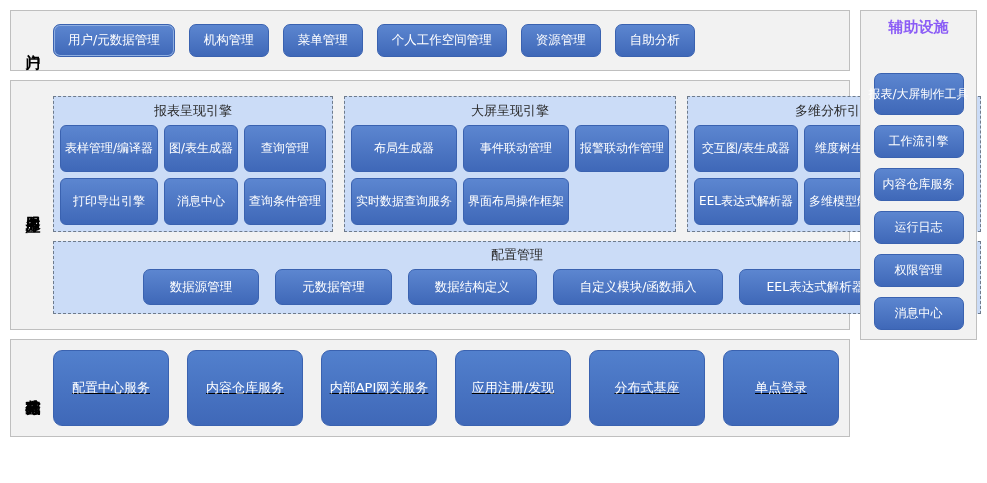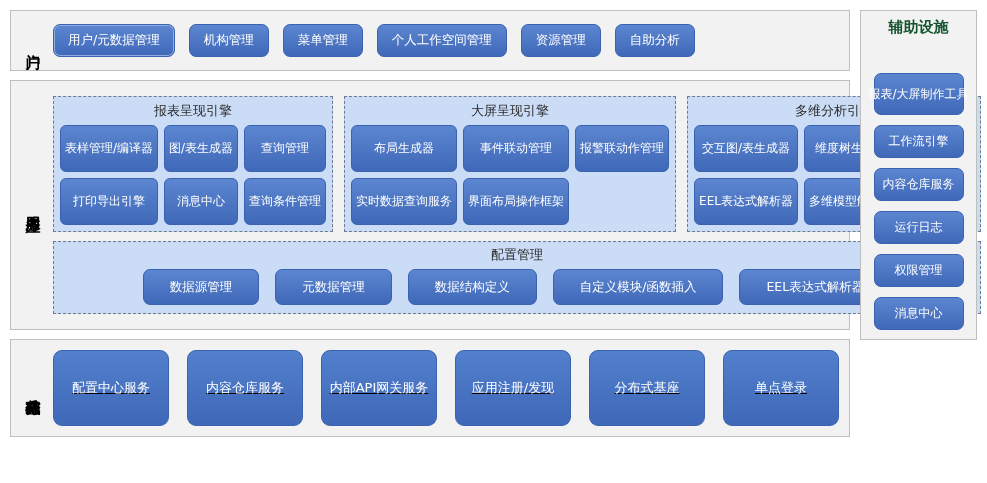--- a/index.html
+++ b/index.html
@@ -175,21 +175,21 @@
     box-sizing: border-box;
     display: flex;
     flex-direction: column;
     align-items: center;
     padding: 7px 0 6px;
     height: 330px;
   }
   #aux-title {
     font-weight: bold;
     font-size: 15px;
-    color: #14532d;
+    color: #8b5cf6;
     margin-bottom: 8px;
   }
   #aux-list {
     display: flex;
     flex-direction: column;
     gap: 10px;
     width: 100%;
     align-items: center;
     margin-top: 28px;
   }

